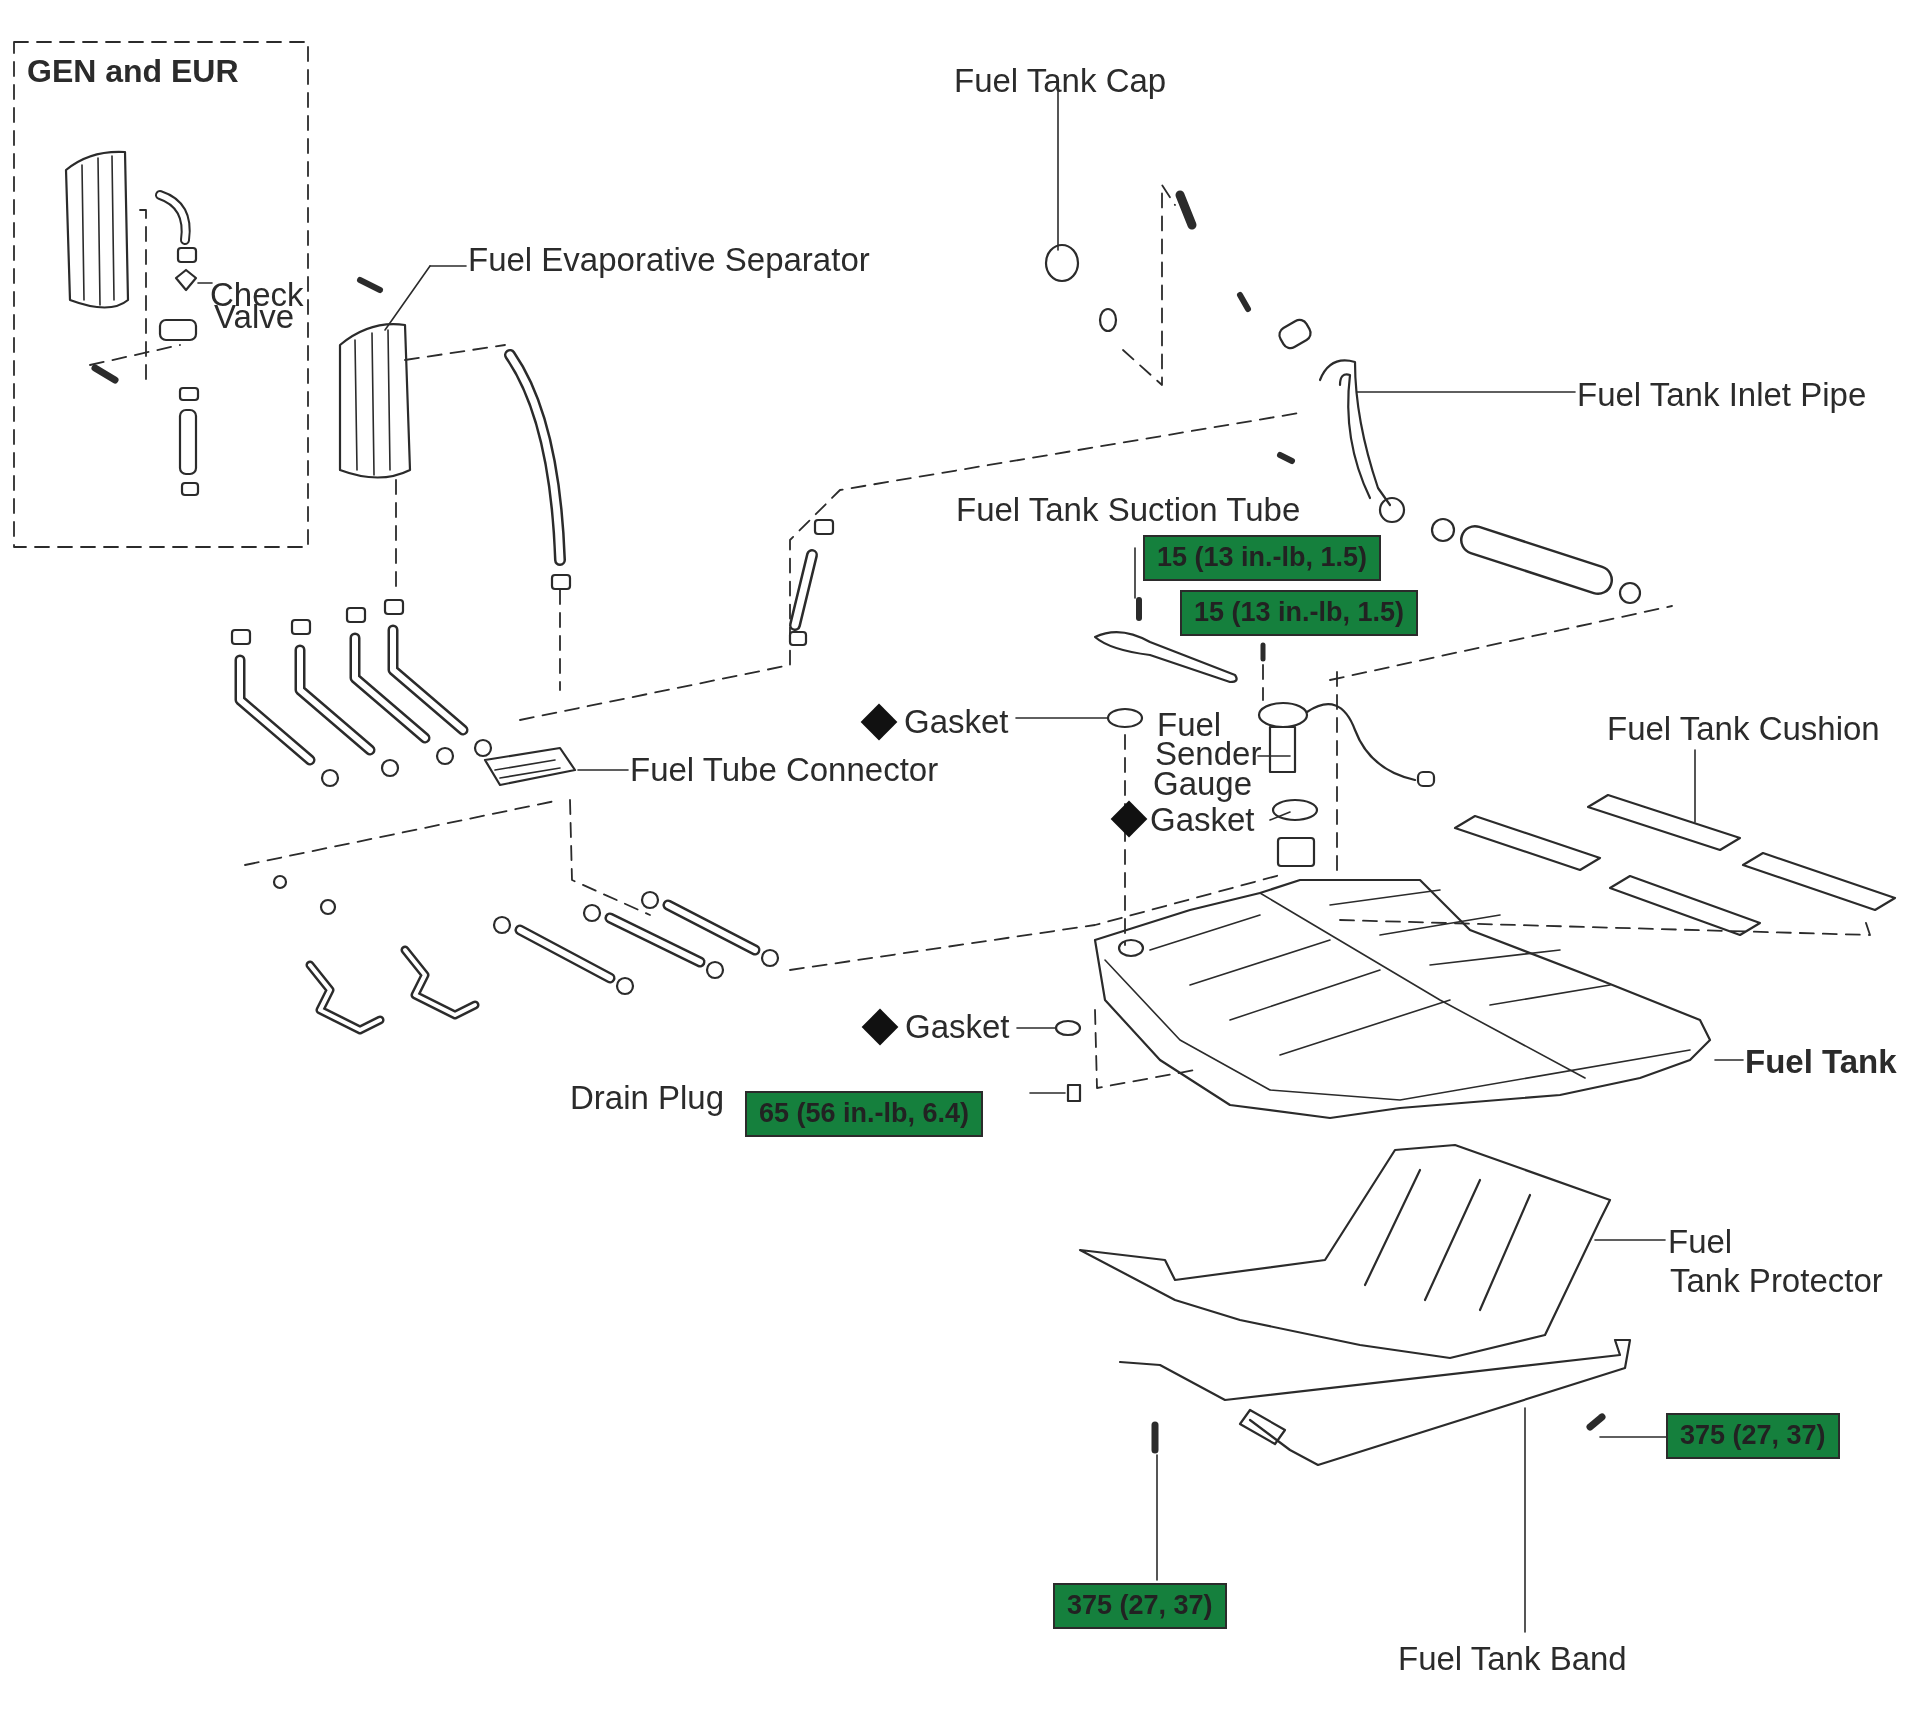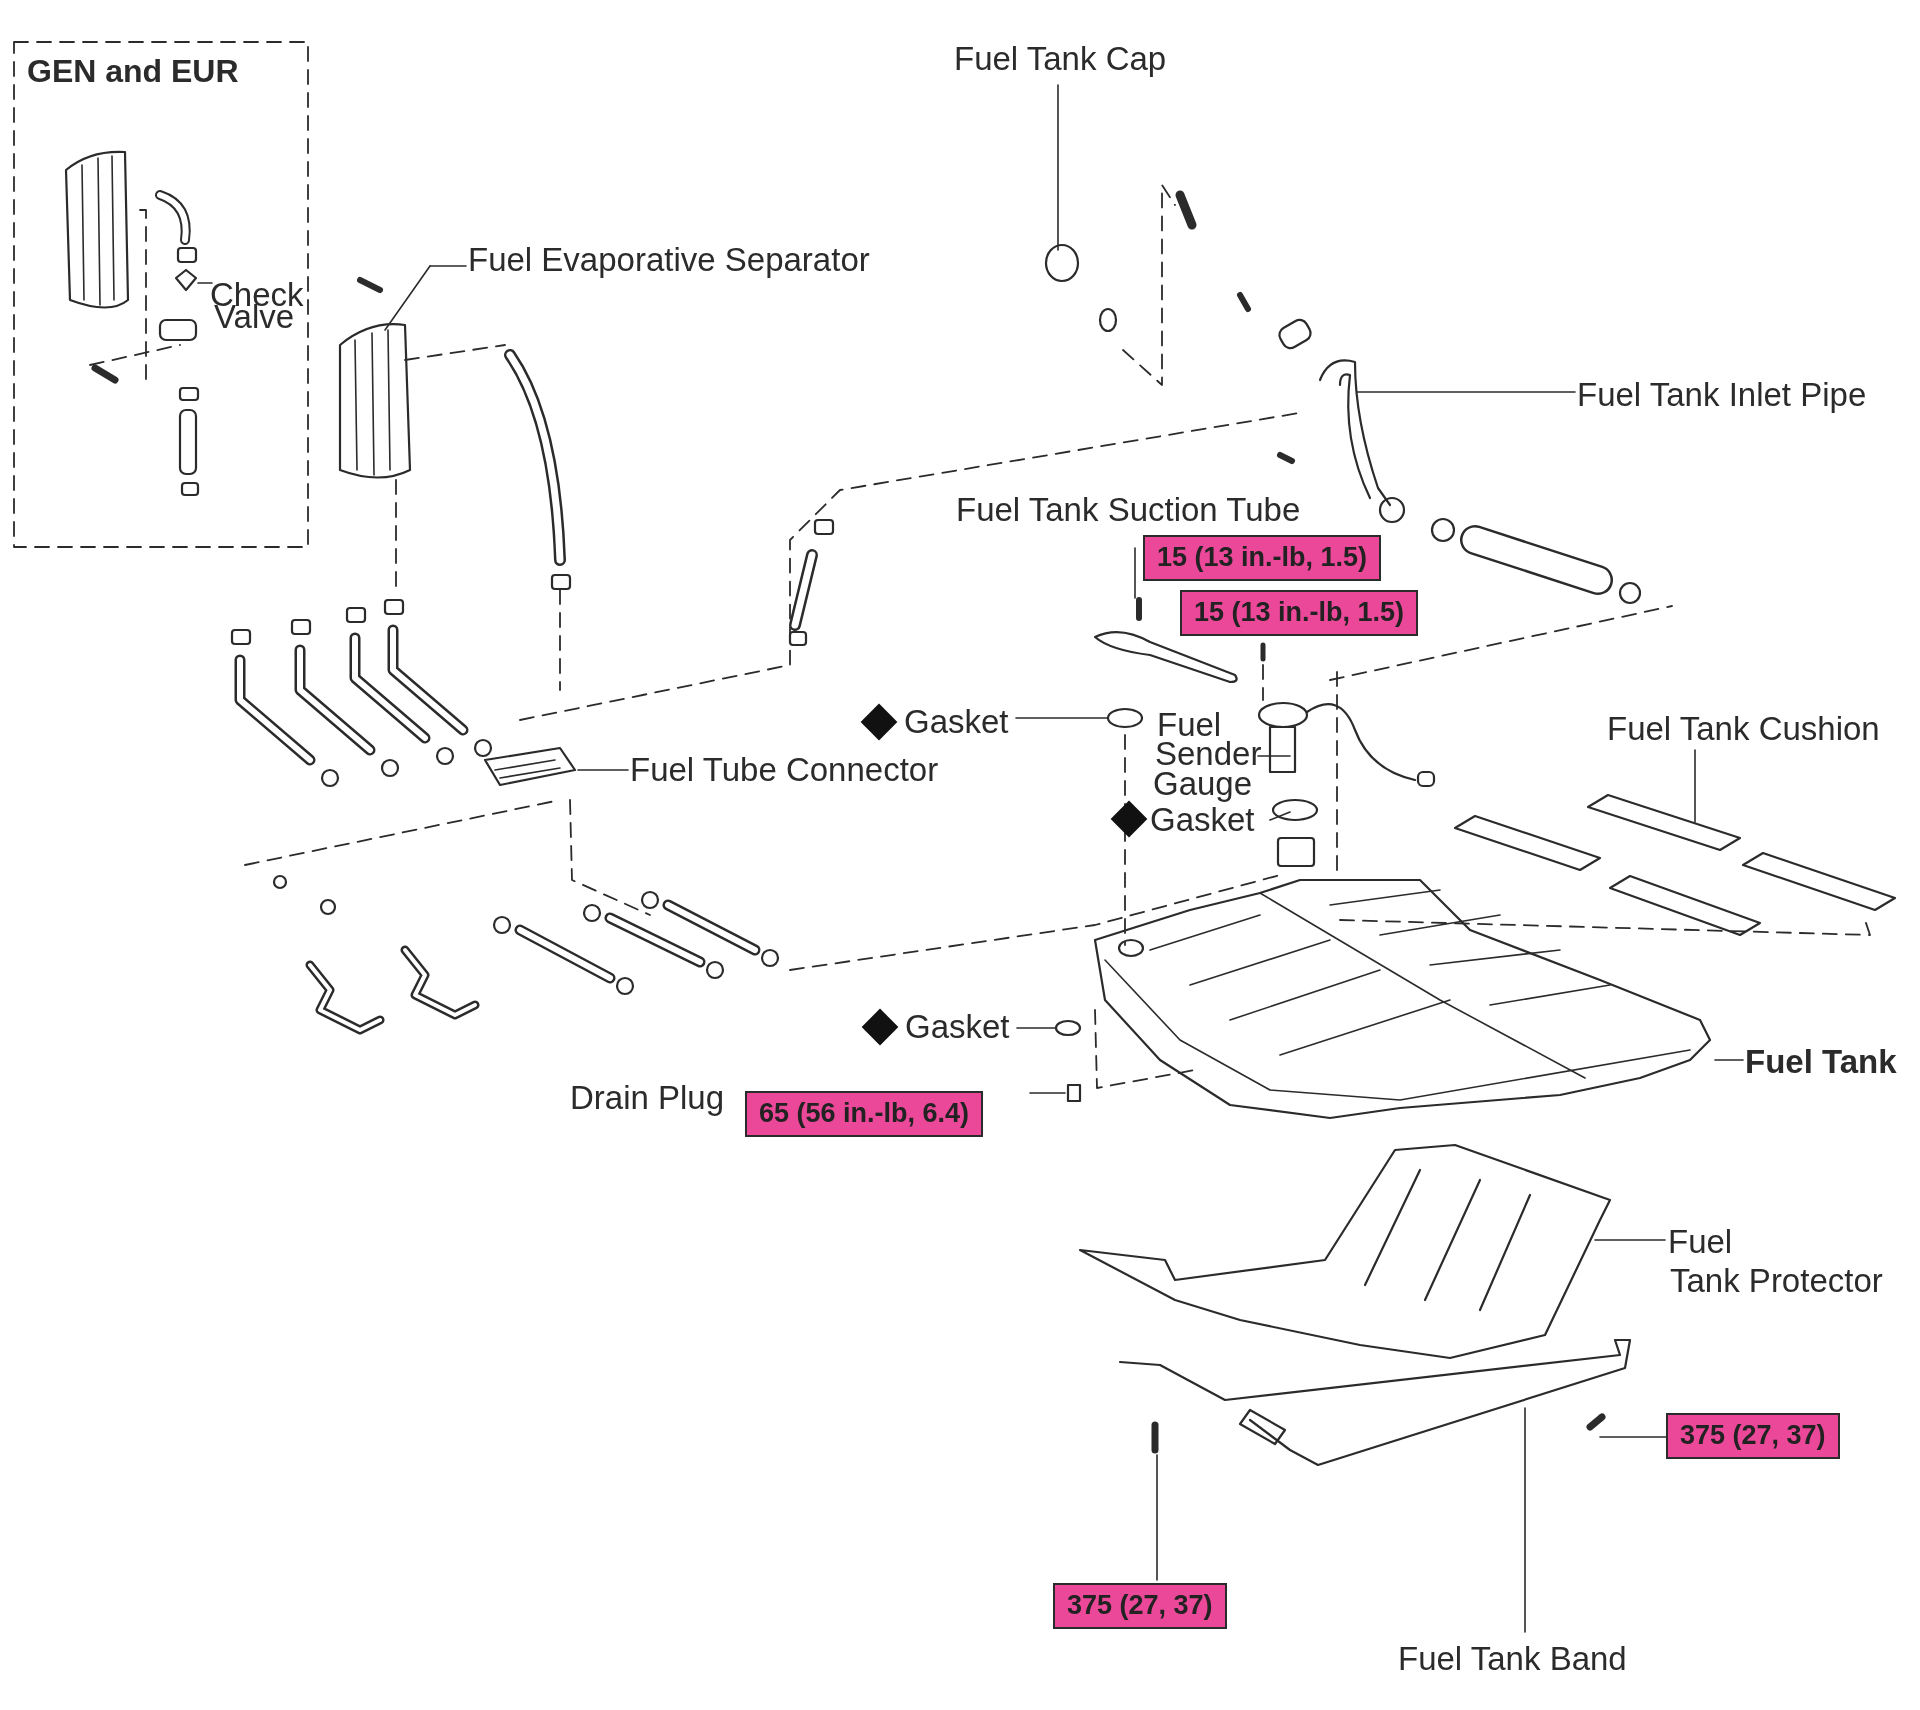--- a/index.html
+++ b/index.html
@@ -1,20 +1,20 @@
 <!DOCTYPE html>
 <html><head>
 <meta charset="utf-8">
 <style>
   html, body { margin: 0; padding: 0; background: #ffffff; }
   body { width: 1920px; height: 1710px; overflow: hidden; position: relative; font-family: "Liberation Sans", "DejaVu Sans", sans-serif; color: #2a2a2a; }
   #diagram { position: absolute; left: 0; top: 0; width: 1920px; height: 1710px; }
   .lbl { position: absolute; font-size: 33px; line-height: 1; white-space: nowrap; color: #2b2b2b; }
   .lbl.bold { font-weight: bold; font-size: 32px; }
-  .torque { position: absolute; border: 2.5px solid #2b2b2b; font-weight: bold; font-size: 27px; padding: 6px 12px; white-space: nowrap; background: #ec4899; color: #222; line-height: 1.1; }
+  .torque { position: absolute; border: 2.5px solid #2b2b2b; font-weight: bold; font-size: 27px; padding: 6px 12px; white-space: nowrap; background: #15803d; color: #222; line-height: 1.1; }
   .diamond { position: absolute; width: 26px; height: 26px; background: #111; transform: rotate(45deg); }
   svg * { vector-effect: non-scaling-stroke; }
 </style>
 </head>
 <body>
 
 <svg id="diagram" viewBox="0 0 1920 1710" xmlns="http://www.w3.org/2000/svg">
   <g id="lines" fill="none" stroke="#2b2b2b" stroke-width="2.2" stroke-linecap="round" stroke-linejoin="round">
       <rect x="14" y="42" width="294" height="505" stroke-dasharray="14 9" stroke-width="1.8"></rect>
       <path d="M66 170 Q90 150 125 152 L128 300 Q110 315 70 300 Z"></path>
@@ -158,21 +158,21 @@
     </g>
 </svg>
 
 <div class="lbl bold" style="left:27px;top:55px;">GEN and EUR</div>
 
 <div class="lbl" style="left:210px;top:278px;">Check</div>
 <div class="lbl" style="left:214px;top:300px;">Valve</div>
 
 <div class="lbl" style="left:468px;top:243px;">Fuel Evaporative Separator</div>
 
-<div class="lbl" style="left:954px;top:42px;">Fuel Tank Cap</div>
+<div class="lbl" style="left:954px;top:64px;">Fuel Tank Cap</div>
 
 <div class="lbl" style="left:1577px;top:378px;">Fuel Tank Inlet Pipe</div>
 
 <div class="lbl" style="left:956px;top:493px;">Fuel Tank Suction Tube</div>
 
 <div class="torque" style="left:1143px;top:535px;">15 (13 in.-lb, 1.5)</div>
 <div class="torque" style="left:1180px;top:590px;">15 (13 in.-lb,  1.5)</div>
 <div class="torque" style="left:745px;top:1075px;margin-top:16px;">65 (56 in.-lb,  6.4)</div>
 <div class="torque" style="left:1053px;top:1583px;">375 (27,  37)</div>
 <div class="torque" style="left:1666px;top:1413px;">375 (27,  37)</div>

